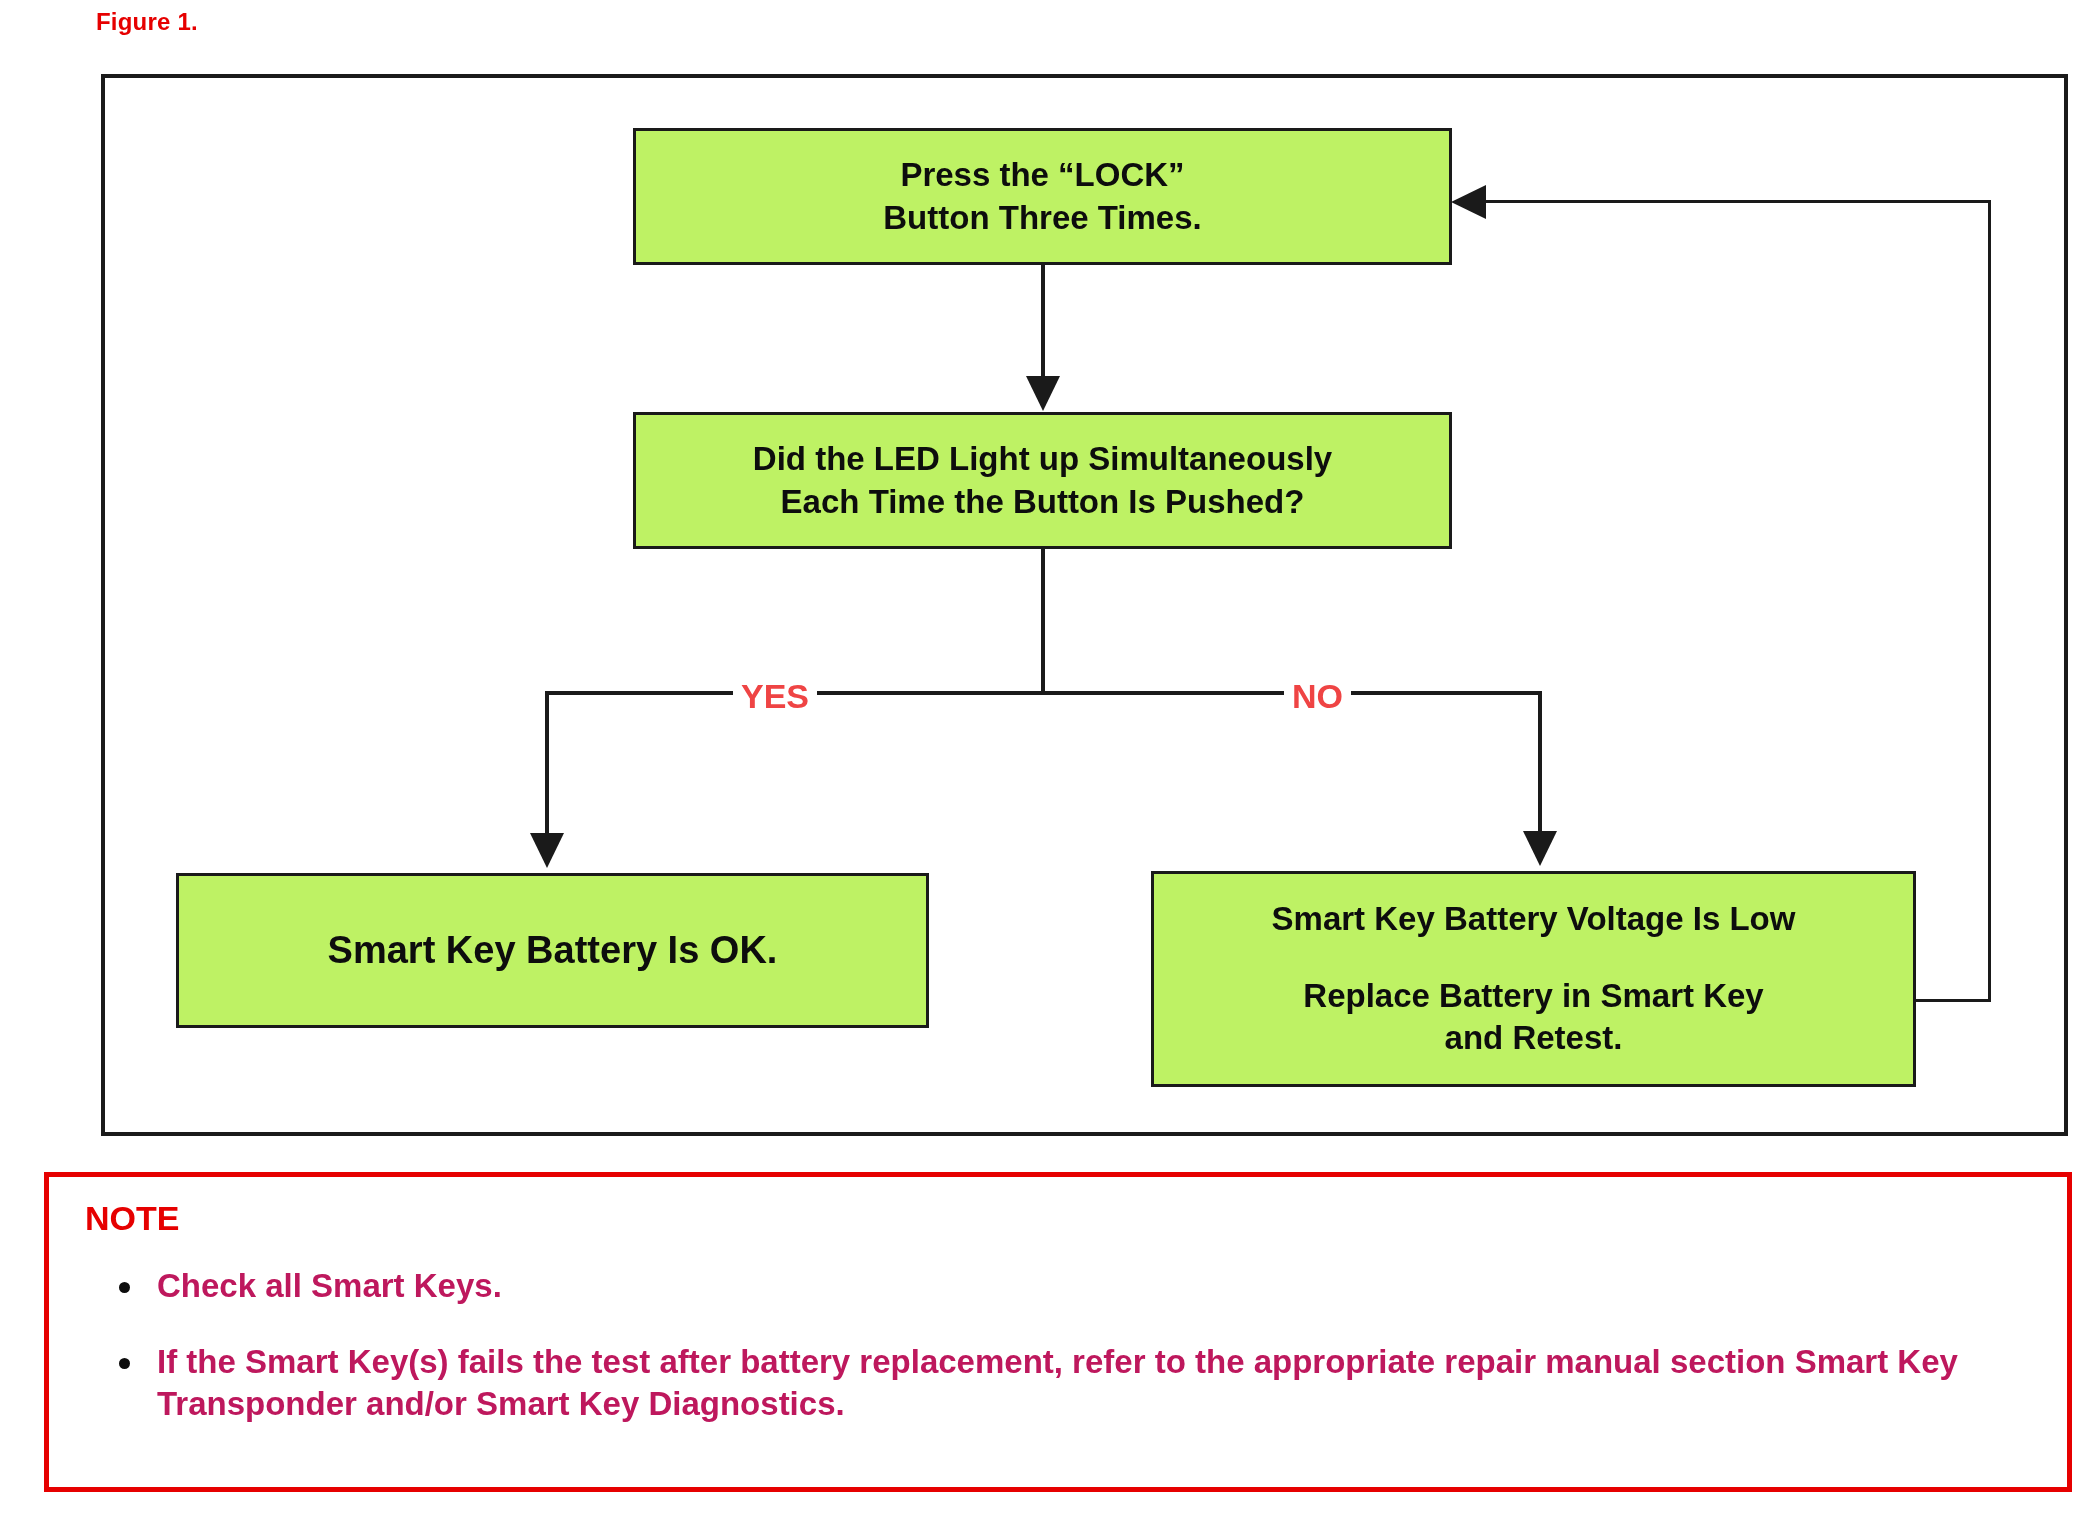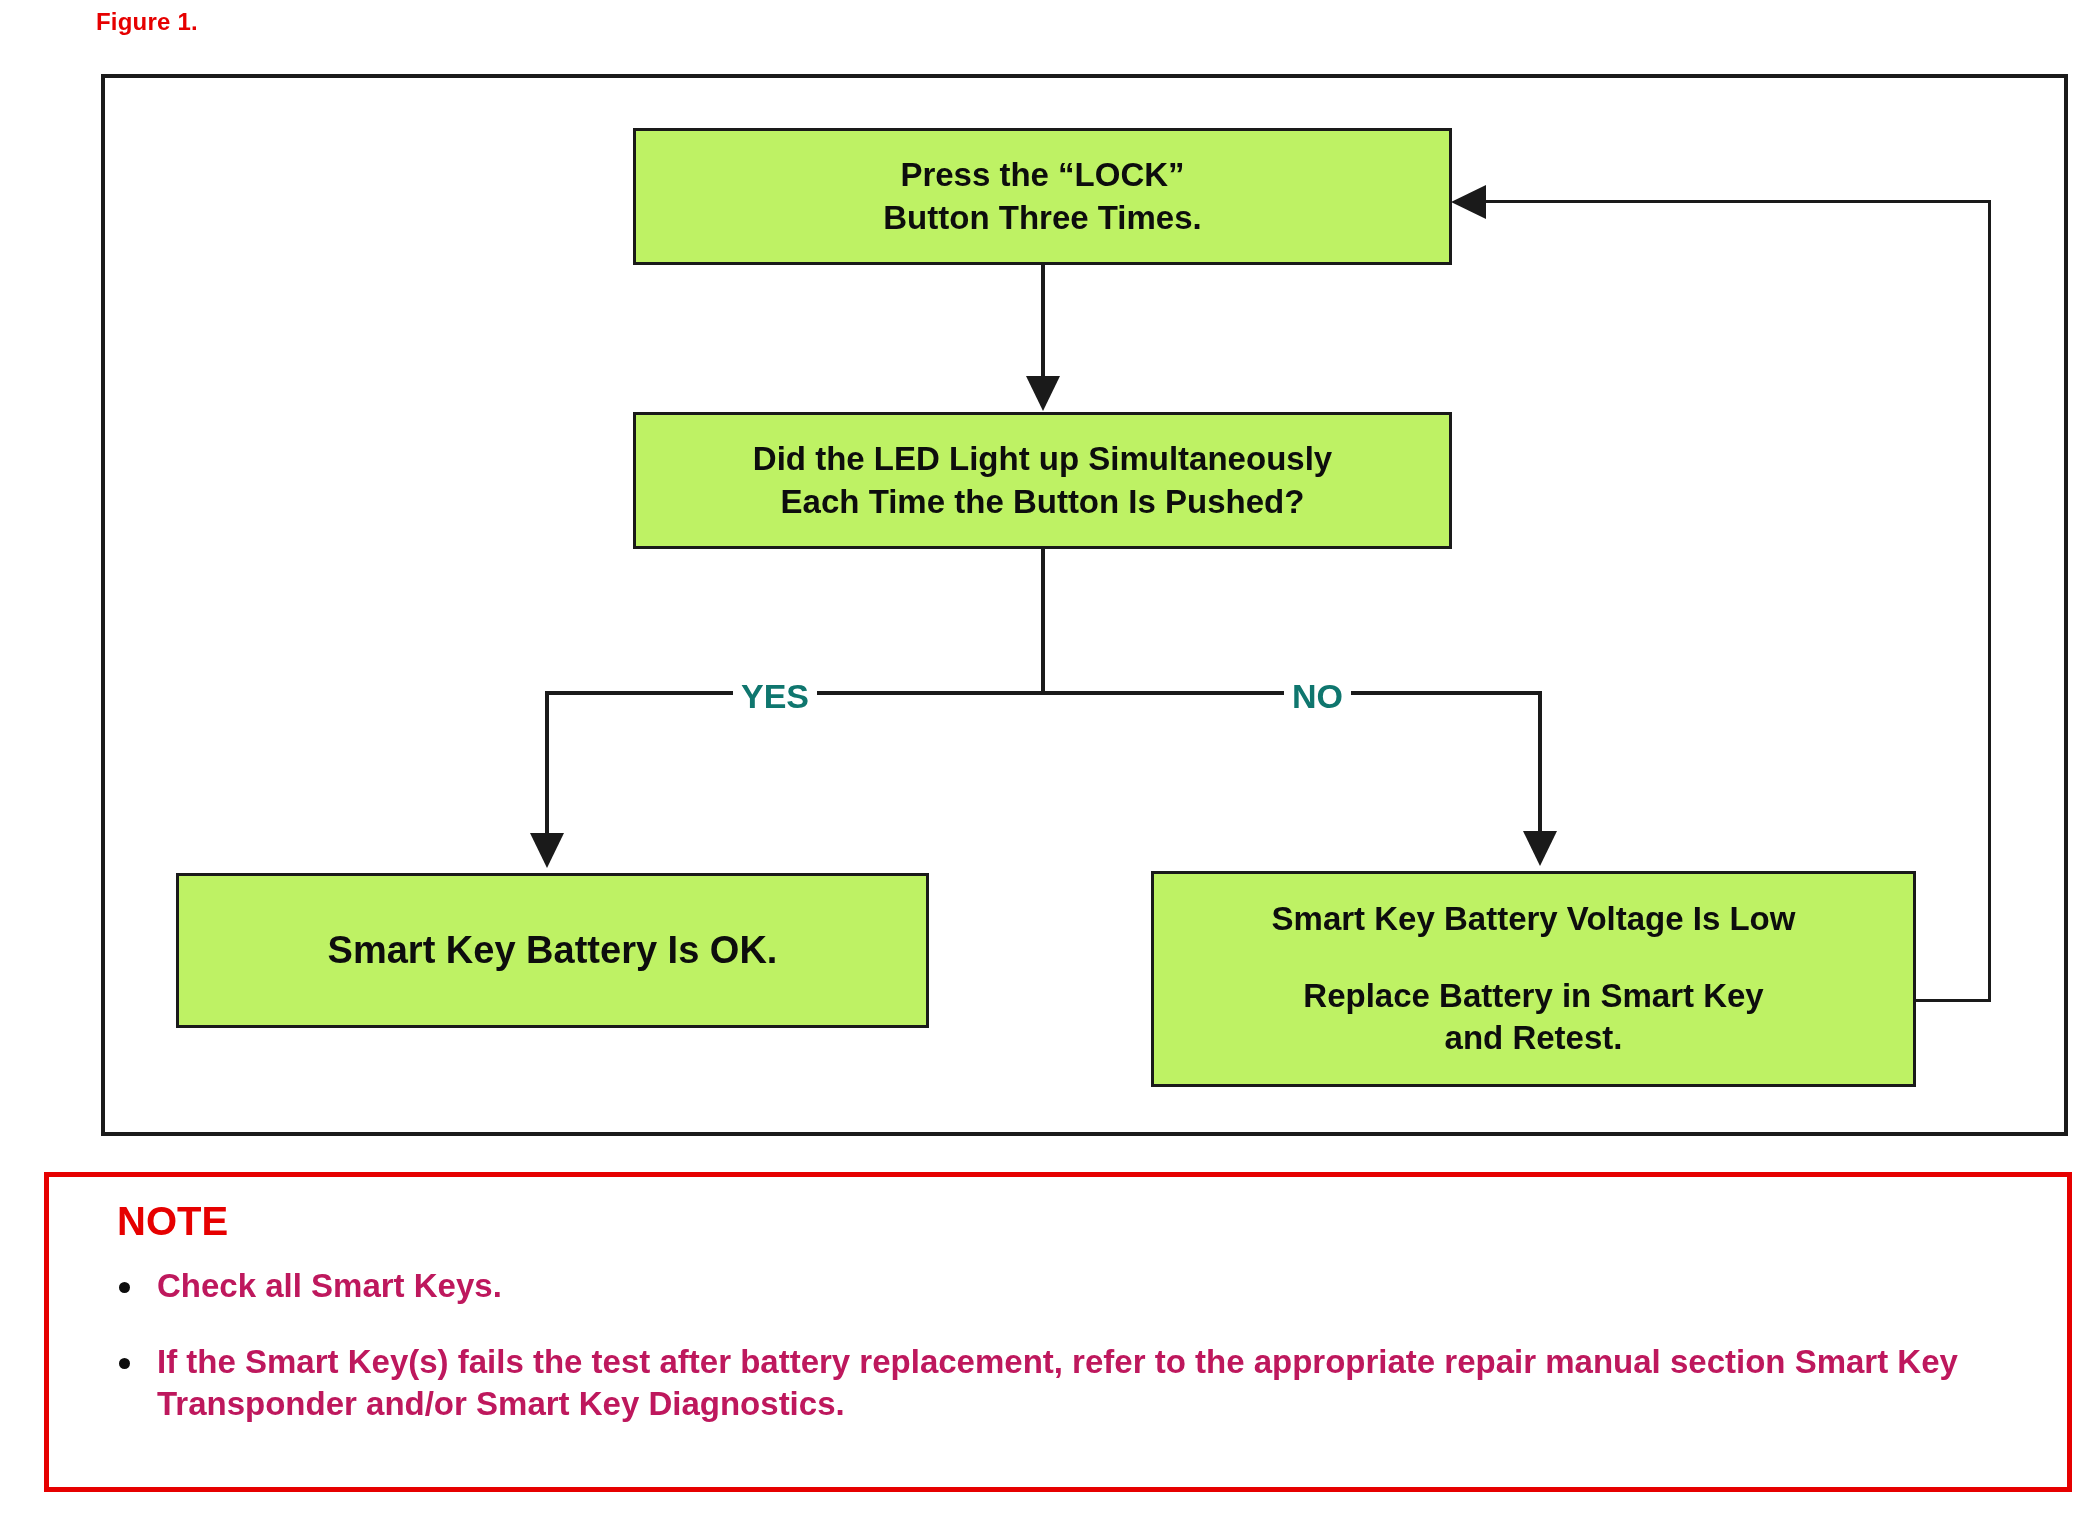--- a/index.html
+++ b/index.html
@@ -127,21 +127,21 @@
     border-top: 17px solid transparent;
     border-bottom: 17px solid transparent;
     border-right: 35px solid #1a1a1a;
   }
 
   
   .branch-label {
     position: absolute;
     font-size: 34px;
     font-weight: bold;
-    color: #0f766e;
+    color: #ef4444;
     background: #ffffff;
     padding: 0 8px;
     line-height: 1;
   }
   #label-yes { left: 733px; top: 679px; }
   #label-no  { left: 1272px; top: 679px; margin-left: 12px; }
 
   
   #note-panel {
     position: absolute;
@@ -150,24 +150,23 @@
     width: 2028px;
     height: 320px;
     border: 5px solid #e60000;
     background: #ffffff;
     box-sizing: border-box;
   }
   #note-title {
     position: absolute;
     left: 36px;
     top: 22px;
-    font-size: 40px;
+    font-size: 34px;
     font-weight: bold;
     color: #e60000;
-    margin-left: 32px;
   }
   #note-list {
     position: absolute;
     left: 56px;
     top: 88px;
     right: 30px;
     margin: 0;
     padding: 0;
     list-style: none;
   }

